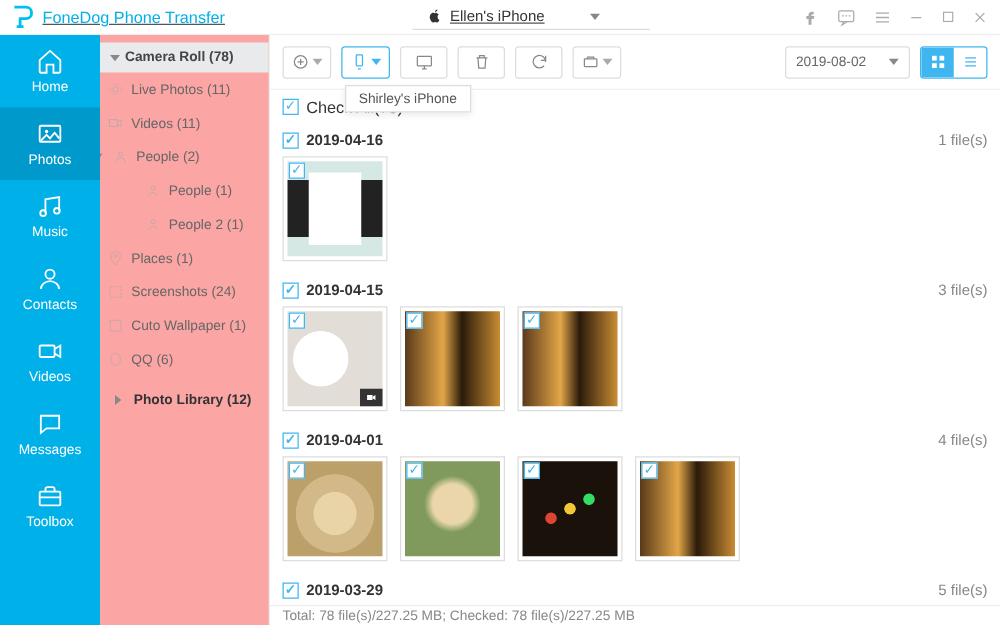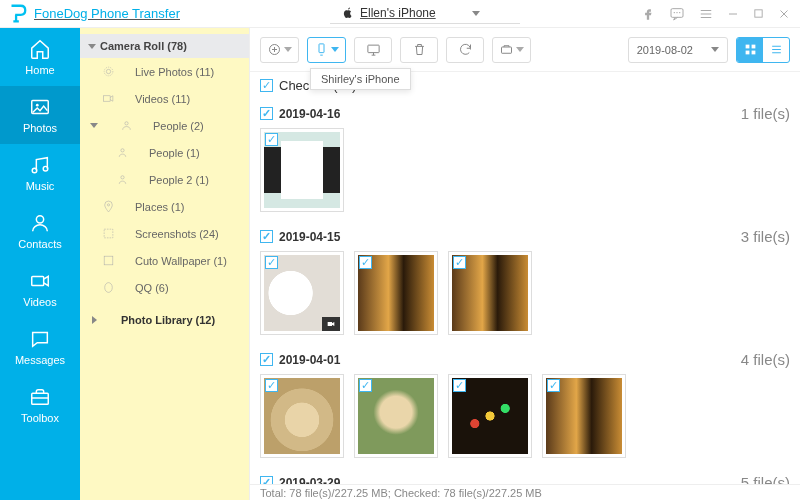--- a/index.html
+++ b/index.html
@@ -8,42 +8,42 @@
 .logo { width: 22px; height: 22px; margin: 0 6px; display: flex; align-items: center; justify-content: center; }
 .appname { color: #00b0e8; font-size: 13px; font-weight: 500; }
 .device-dd { margin-left: 150px; display: flex; align-items: center; gap: 6px; font-size: 12px; color: #333; padding: 3px 40px 3px 12px; border-bottom: 1px solid #ddd; }
 .titlebar .spacer { flex: 1; }
 .win-icons { display: flex; align-items: center; gap: 14px; padding-right: 10px; color: #999; }
 .main { display: flex; height: 472px; }
 .nav { width: 80px; background: #00b0e8; display: flex; flex-direction: column; }
 .nav-item { height: 58px; display: flex; flex-direction: column; align-items: center; justify-content: center; gap: 4px; color: #fff; font-size: 11px; cursor: pointer; }
 .nav-item.active { background: #0099cc; }
 .nav-item svg { width: 22px; height: 22px; }
-.sidebar { width: 170px; background: #fef9c3; border-right: 1px solid #eee; padding-top: 6px; overflow-y: auto; }
+.sidebar { width: 136px; background: #fca5a5; border-right: 1px solid #eee; padding-top: 6px; overflow-y: auto; }
 .side-group { display: flex; align-items: center; gap: 4px; padding: 6px 8px; font-weight: bold; color: #444; font-size: 11px; background: #e9eaec; }
-.side-item { display: flex; align-items: center; gap: 20px; padding: 7px 6px 7px 22px; color: #666; font-size: 11px; cursor: pointer; }
+.side-item { display: flex; align-items: center; gap: 6px; padding: 7px 6px 7px 6px; color: #666; font-size: 11px; cursor: pointer; }
 .side-item.sub { padding-left: 36px; }
 .side-item.bold { font-weight: bold; color: #333; padding-left: 12px; margin-top: 6px; }
 .side-ico { width: 13px; height: 13px; color: #aaa; flex-shrink: 0; }
 .content { flex: 1; display: flex; flex-direction: column; position: relative; }
 .toolbar { height: 44px; display: flex; align-items: center; gap: 8px; padding: 0 10px; border-bottom: 1px solid #f0f0f0; position: relative; }
 .tbtn { height: 26px; min-width: 38px; border: 1px solid #ddd; border-radius: 3px; display: flex; align-items: center; justify-content: center; color: #888; background: #fff; cursor: pointer; padding: 0 6px; gap: 2px; }
 .tbtn.sel { border-color: #3fb6f0; color: #3fb6f0; }
 .tbtn svg { width: 15px; height: 15px; }
 .tooltip { position: absolute; top: 40px; left: 60px; background: #fff; border: 1px solid #ddd; padding: 4px 10px; font-size: 11px; color: #555; box-shadow: 0 2px 6px rgba(0,0,0,0.1); z-index: 5; }
 .toolbar .spacer { flex: 1; }
 .datepick { height: 26px; border: 1px solid #ddd; border-radius: 3px; display: flex; align-items: center; padding: 0 8px; font-size: 11px; color: #666; gap: 18px; }
 .viewtoggle { display: flex; border: 1px solid #3fb6f0; border-radius: 3px; height: 26px; overflow: hidden; }
 .viewtoggle > div { width: 26px; display: flex; align-items: center; justify-content: center; color: #3fb6f0; }
 .viewtoggle > div.active { background: #3fb6f0; color: #fff; }
 .scroll { flex: 1; overflow-y: auto; padding: 4px 10px 0; }
 .checkall { display: flex; align-items: center; gap: 6px; padding: 2px 0 6px; font-size: 13px; color: #333; }
 .cb { width: 13px; height: 13px; border: 1px solid #3fb6f0; display: inline-flex; align-items: center; justify-content: center; color: #3fb6f0; font-size: 11px; line-height: 1; }
 .date-head { display: flex; align-items: center; gap: 6px; padding: 6px 0 4px; font-size: 12px; font-weight: bold; color: #333; }
-.filecount { margin-left: auto; font-weight: normal; color: #888; font-size: 15px; }
+.filecount { margin-left: auto; font-weight: normal; color: #888; font-size: 12px; }
 .thumbs { display: flex; gap: 10px; flex-wrap: wrap; padding: 2px 0 10px; }
 .thumb { width: 84px; height: 84px; border: 1px solid #ddd; padding: 3px; position: relative; background: #fff; }
 .thumb .cb { position: absolute; top: 4px; left: 4px; background: #fff; }
 .thumb .img { width: 100%; height: 100%; }
 .vid-badge { position: absolute; bottom: 3px; right: 3px; width: 18px; height: 14px; background: #333; color: #fff; display: flex; align-items: center; justify-content: center; }
 .footer { height: 16px; border-top: 1px solid #eee; display: flex; align-items: center; padding: 0 10px; font-size: 11px; color: #888; }
 
 .ph-phone { background: linear-gradient(#d5e8e3 20%, #222 20% 80%, #d5e8e3 80%); position: relative; }
 .ph-phone::after { content:""; position:absolute; inset:12% 22%; background:#fff; }
 .ph-mug { background: radial-gradient(circle at 35% 50%, #fff 0 35%, #e2ddd6 36% 100%); }

